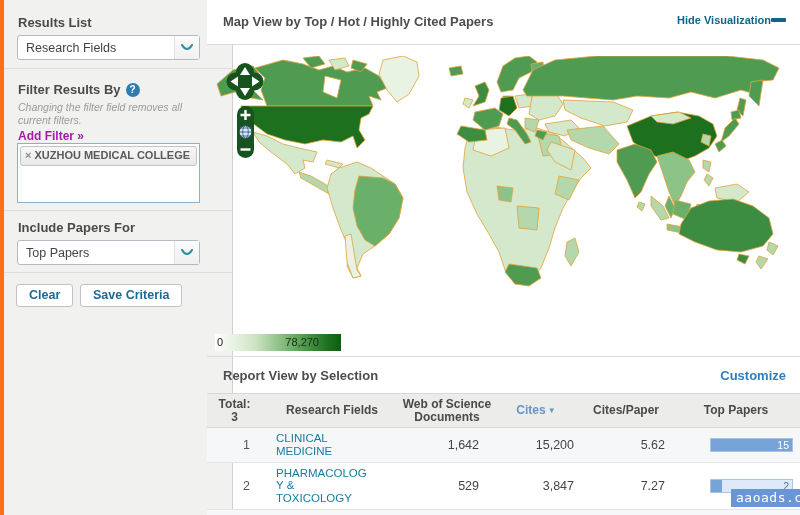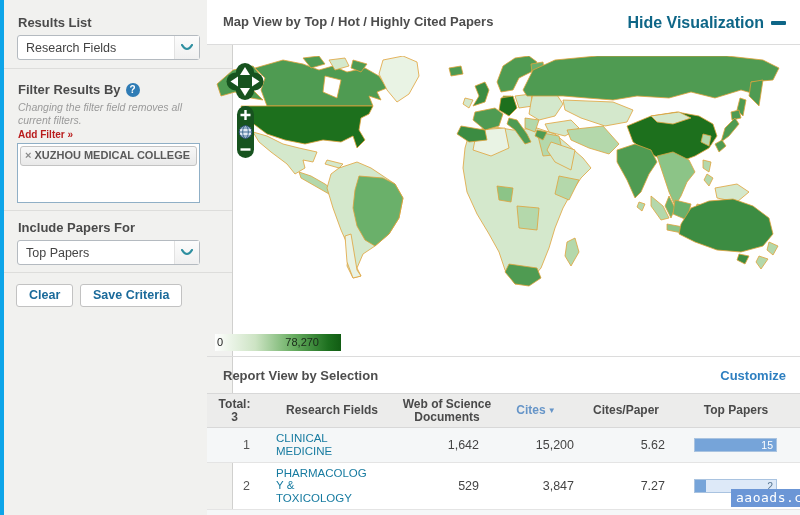--- a/index.html
+++ b/index.html
@@ -4,21 +4,21 @@
 <style>
   html,body{margin:0;padding:0}
   body{
     width:800px;height:515px;position:relative;overflow:hidden;
     background:#fff;font-family:"Liberation Sans",sans-serif;
     -webkit-font-smoothing:antialiased;
   }
   
   .sidebar{
     position:absolute;left:0;top:0;width:233px;height:515px;
-    background:#f1f1ef;border-left:4px solid #0ea5e9;border-right:1px solid #d0d0ce;
+    background:#f1f1ef;border-left:4px solid #f97316;border-right:1px solid #d0d0ce;
     box-sizing:border-box;
   }
   .sb-heading{position:absolute;left:14px;font-size:13px;font-weight:bold;color:#4a4a4a;white-space:nowrap}
   .sb-h1{top:15px}
   .sb-h2{top:82px}
   .sb-h3{top:220px}
   .sb-divider{position:absolute;left:0;width:100%;border-top:1px solid #dddddb}
   .sb-select{
     position:absolute;left:13px;width:183px;height:25px;background:#fff;
     border:1px solid #b4bac0;border-radius:3px;box-sizing:border-box;
@@ -32,22 +32,22 @@
   .help-icon{
     display:inline-block;width:14px;height:14px;border-radius:50%;
     background:#2f7cb5;color:#fff;font-size:10px;font-weight:bold;text-align:center;
     line-height:14px;margin-left:5px;vertical-align:1px;cursor:pointer;
   }
   .sb-note{
     position:absolute;left:14px;top:101px;width:178px;
     font-size:10.5px;font-style:italic;color:#9a9a9a;line-height:13px;
   }
   .add-filter{
-    position:absolute;left:14px;top:129px;font-size:10px;font-weight:bold;
-    color:#b91c1c;text-decoration:none;cursor:pointer;
+    position:absolute;left:14px;top:129px;font-size:12px;font-weight:bold;
+    color:#a21caf;text-decoration:none;cursor:pointer;
   }
   .filter-box{
     position:absolute;left:13px;top:143px;width:183px;height:60px;
     background:#fff;border:1px solid #8fafc6;box-sizing:border-box;
   }
   .chip{
     margin:2px;background:linear-gradient(#f8f8f8,#e9e9e9);
     border:1px solid #c3c3c3;border-radius:3px;padding:2px 4px 3px 4px;
     font-size:11px;color:#555;line-height:12.5px;
   }
@@ -59,22 +59,22 @@
     font-size:12.5px;font-weight:bold;color:#1a6a9a;text-align:center;
     line-height:21px;cursor:pointer;padding:0 12px;
   }
   
   .map-header{
     position:absolute;left:207px;top:0;width:593px;height:45px;background:#fff;
     border-bottom:1px solid #dcdcdc;box-sizing:border-box;
   }
   .map-title{position:absolute;left:16px;top:14px;font-size:13px;font-weight:bold;color:#4d4d4d}
   .hide-vis{
-    position:absolute;right:14px;top:14px;font-size:16px;font-weight:bold;
-    color:#0e6687;cursor:pointer;display:flex;align-items:center;gap:7px;
+    position:absolute;right:14px;top:14px;font-size:11px;font-weight:bold;
+    color:#0e6687;cursor:pointer;display:flex;align-items:center;
   }
   .minus-icon{display:inline-block;width:15px;height:4px;background:#0e6687;border-radius:1px}
   .map-svg{position:absolute;left:207px;top:56px}
   .legend{
     position:absolute;left:215px;top:334px;width:126px;height:17px;
     background:linear-gradient(to right,#fefefe,#cde4c4 32%,#69ae62 62%,#1c6f1e 90%,#115c13);
   }
   .legend .lmin{position:absolute;left:2px;top:2px;font-size:11px;color:#222}
   .legend .lmax{position:absolute;right:22px;top:2px;font-size:11px;color:#1a2a1a}
   
@@ -95,21 +95,21 @@
   .c-rank{text-align:right;padding-right:12px;color:#555}
   .c-field{padding:4px 0 4px 14px}
   .c-field a{
     font-size:11.5px;font-weight:normal;color:#177ba0;text-decoration:none;cursor:pointer;
     display:inline-block;width:92px;line-height:12.5px;overflow-wrap:anywhere;
   }
   .c-num{text-align:right}
   .c-docs{padding-right:13px}
   .c-cites{padding-right:6px}
   .c-cpp{padding-right:7px}
-  .c-top{display:flex;justify-content:flex-end;padding-right:23px}
+  .c-top{display:flex;justify-content:flex-end;padding-right:7px}
   .bar{
     position:relative;width:83px;height:14px;background:#dde9f8;
     border:1px solid #a9c3e0;box-sizing:border-box;
   }
   .bar-fill{position:absolute;left:0;top:0;bottom:0;background:#76a4d9}
   .bar-value{
     position:absolute;right:3px;top:0;font-size:10.5px;line-height:13px;color:#5a7894;
   }
   .bar-value.on-fill{color:#fff}
   

